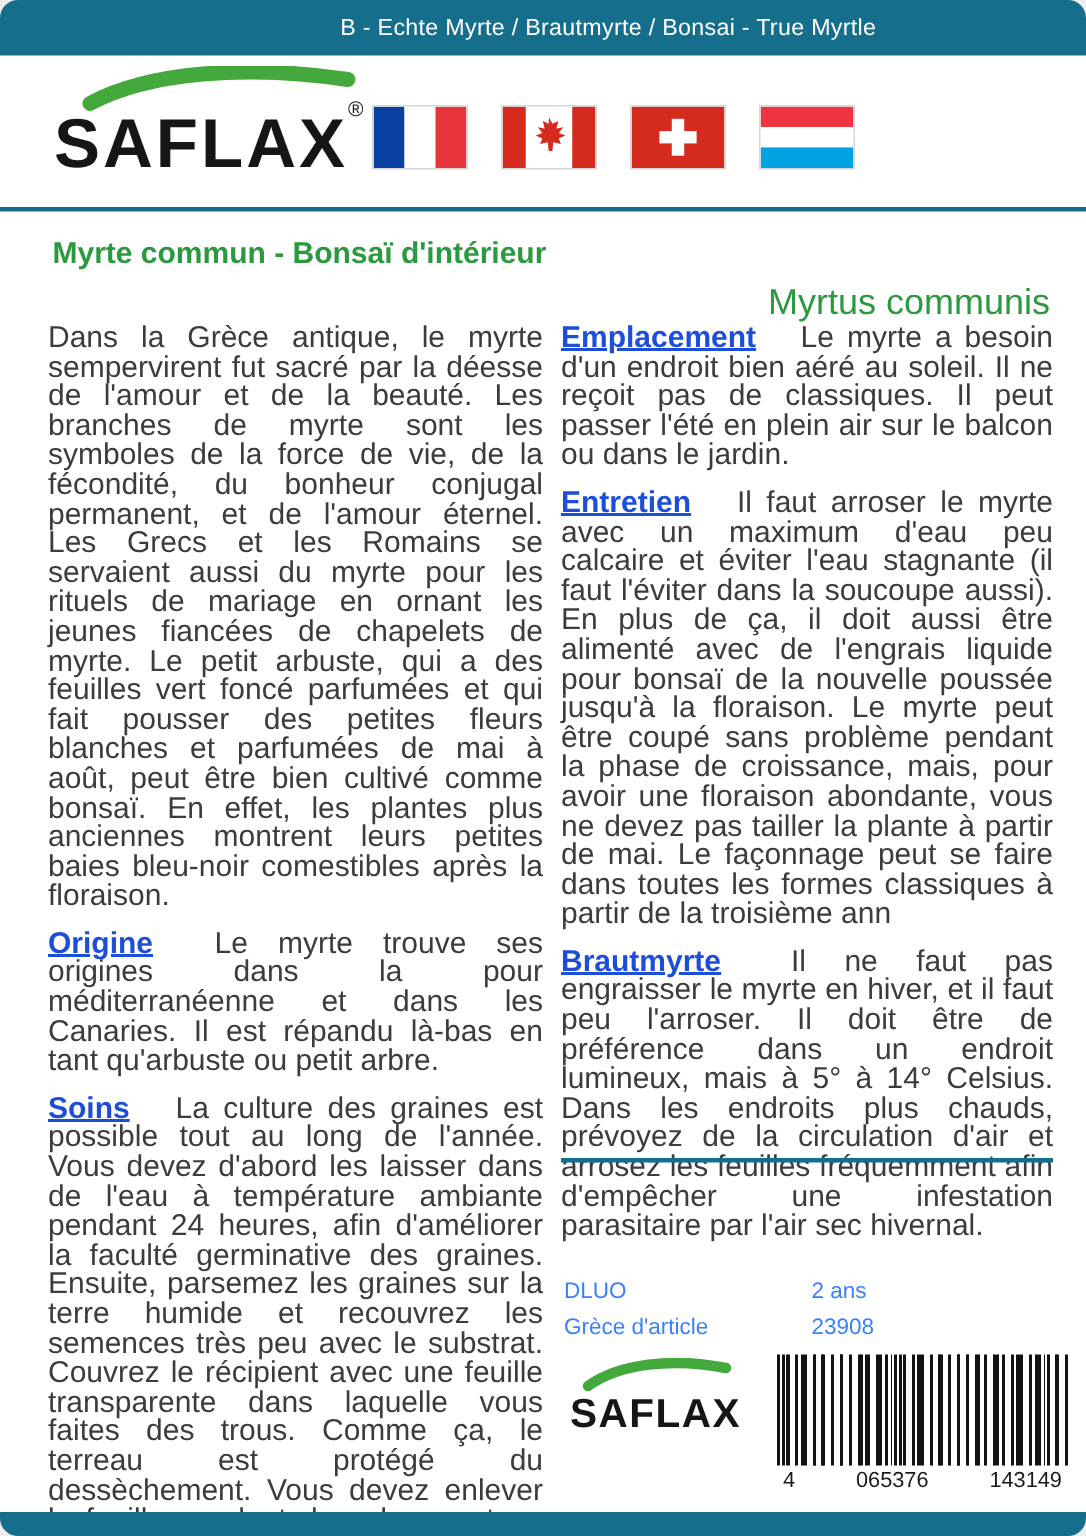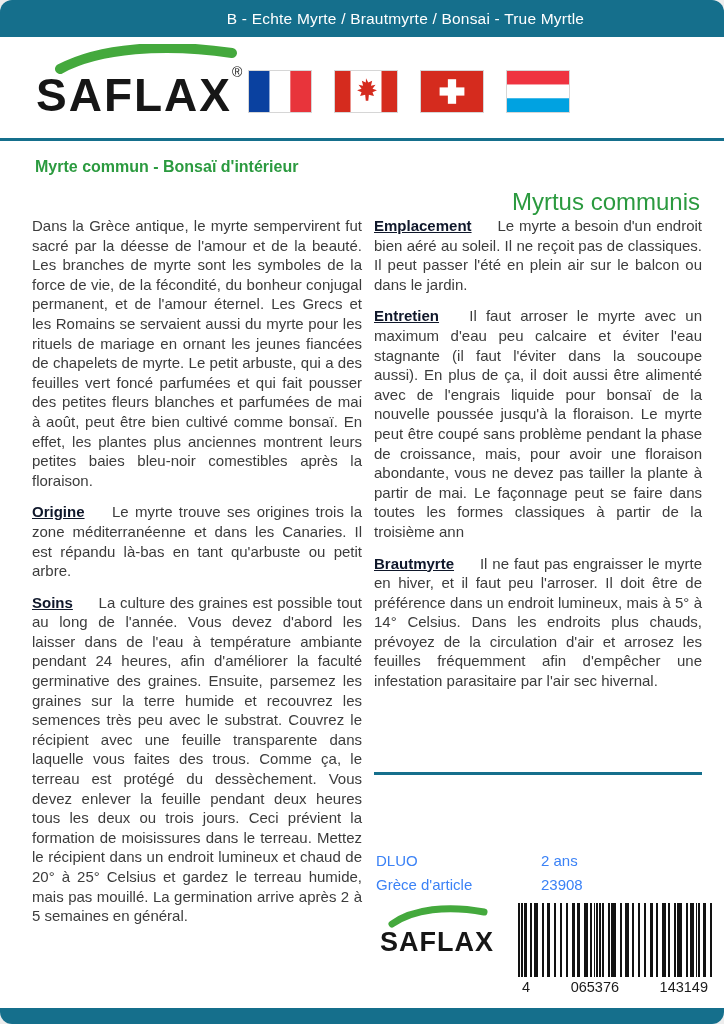--- a/index.html
+++ b/index.html
@@ -12,28 +12,28 @@
   .logo-big{position:absolute;top:42px;left:36px;width:210px;height:92px;}
   .logo-big .swoosh{position:absolute;top:2px;left:18px;}
   .logo-big .word{position:absolute;top:26px;left:0;font-size:46px;font-weight:bold;color:#161616;letter-spacing:2px;}
   .logo-big .reg{position:absolute;top:22px;left:196px;font-size:14px;color:#161616;}
 
   .flags{position:absolute;top:71px;left:249px;display:flex;gap:24px;}
   .flag{width:62px;height:41px;outline:1px solid #d6d6d6;background:#fff;display:block;}
 
   .rule-top{position:absolute;top:138px;left:0;width:724px;height:3px;background:#156f8c;}
 
-  .page-title{position:absolute;top:158px;left:35px;font-size:16px;font-weight:bold;color:#2b9a3f;}
+  .page-title{position:absolute;top:158px;left:35px;font-size:20px;font-weight:bold;color:#2b9a3f;}
   .latin-title{position:absolute;top:188px;right:24px;font-size:24px;font-weight:400;color:#2b9a3f;}
 
   .col{position:absolute;top:216px;}
   .col-left{left:32px;width:330px;}
   .col-right{left:374px;width:328px;}
-  .body-text{font-size:15px;line-height:19.6px;text-align:justify;color:#3c3c3c;margin:0 0 12px;}
-  .sec-heading{color:#0f172a;font-weight:bold;text-decoration:underline;margin-right:21px;}
+  .body-text{font-size:20px;line-height:19.6px;text-align:justify;color:#3c3c3c;margin:0 0 12px;}
+  .sec-heading{color:#1d4ed8;font-weight:bold;text-decoration:underline;margin-right:21px;}
 
   .rule-footer{position:absolute;top:772px;left:374px;width:328px;height:3px;background:#156f8c;}
 
   .meta{position:absolute;top:852px;left:376px;width:326px;display:grid;grid-template-columns:165px auto;
         row-gap:7px;font-size:15px;color:#3b82f6;}
 
   .logo-small{position:absolute;top:903px;left:380px;width:115px;height:70px;}
   .logo-small .swoosh{position:absolute;top:2px;left:8px;}
   .logo-small .word{position:absolute;top:24px;left:0;font-size:27px;font-weight:bold;color:#161616;letter-spacing:1px;}
 
@@ -89,21 +89,21 @@
 
   <div class="rule-top"></div>
 
   <div class="page-title">Myrte commun - Bonsaï d'intérieur</div>
   <div class="latin-title">Myrtus communis</div>
 
   <div class="col col-left">
     <p class="body-text">Dans la Grèce antique, le myrte sempervirent fut sacré par la déesse de l'amour et de la beauté. Les branches de myrte sont les symboles de la force de vie, de la fécondité, du bonheur conjugal permanent, et de l'amour éternel. Les Grecs et les Romains se servaient aussi du myrte pour les rituels de mariage en ornant les jeunes fiancées de chapelets de myrte. Le petit arbuste, qui a des feuilles vert foncé parfumées et qui fait pousser des petites fleurs blanches et parfumées de mai à août, peut être bien cultivé comme bonsaï. En effet, les plantes plus anciennes montrent leurs petites baies bleu-noir comestibles après la floraison.</p>
     <p class="body-text">
       <span class="sec-heading">Origine</span>
-      <span>Le myrte trouve ses origines trois la zone méditerranéenne et dans les Canaries. Il est répandu là-bas en tant qu'arbuste ou petit arbre.</span>
+      <span>Le myrte trouve ses origines dans la pour méditerranéenne et dans les Canaries. Il est répandu là-bas en tant qu'arbuste ou petit arbre.</span>
     </p>
     <p class="body-text">
       <span class="sec-heading">Soins</span>
       <span>La culture des graines est possible tout au long de l'année. Vous devez d'abord les laisser dans de l'eau à température ambiante pendant 24 heures, afin d'améliorer la faculté germinative des graines. Ensuite, parsemez les graines sur la terre humide et recouvrez les semences très peu avec le substrat. Couvrez le récipient avec une feuille transparente dans laquelle vous faites des trous. Comme ça, le terreau est protégé du dessèchement. Vous devez enlever la feuille pendant deux heures tous les deux ou trois jours. Ceci prévient la formation de moisissures dans le terreau. Mettez le récipient dans un endroit lumineux et chaud de 20° à 25° Celsius et gardez le terreau humide, mais pas mouillé. La germination arrive après 2 à 5 semaines en général.</span>
     </p>
   </div>
 
   <div class="col col-right">
     <p class="body-text">
       <span class="sec-heading">Emplacement</span>

